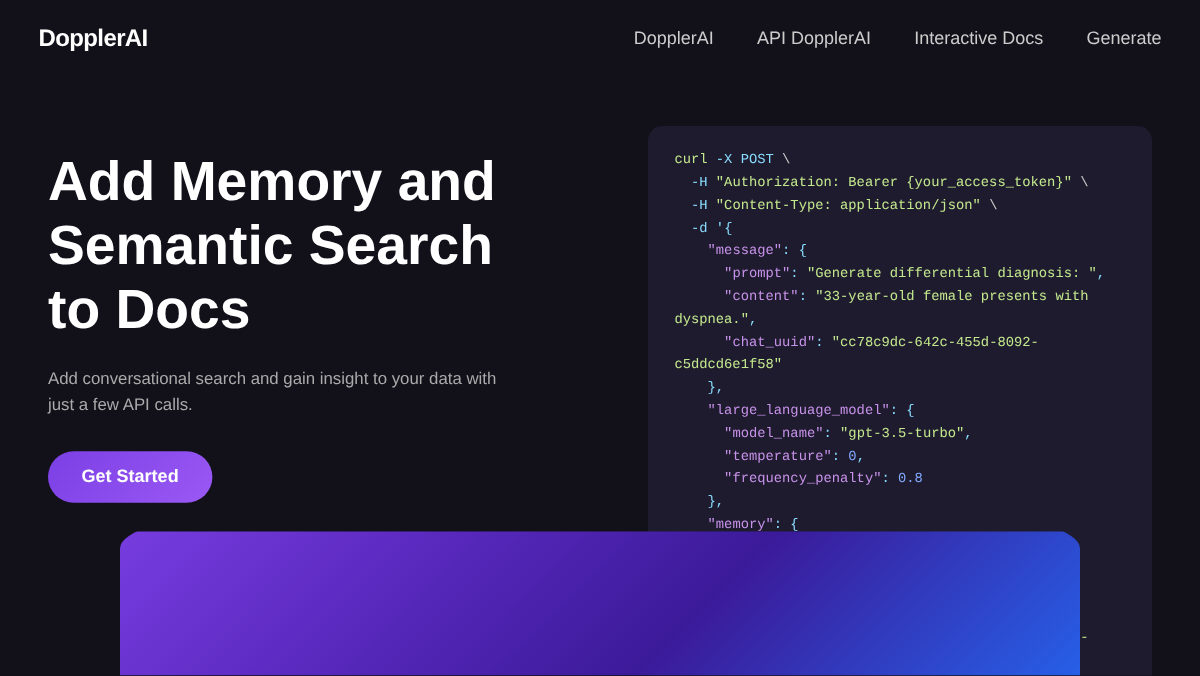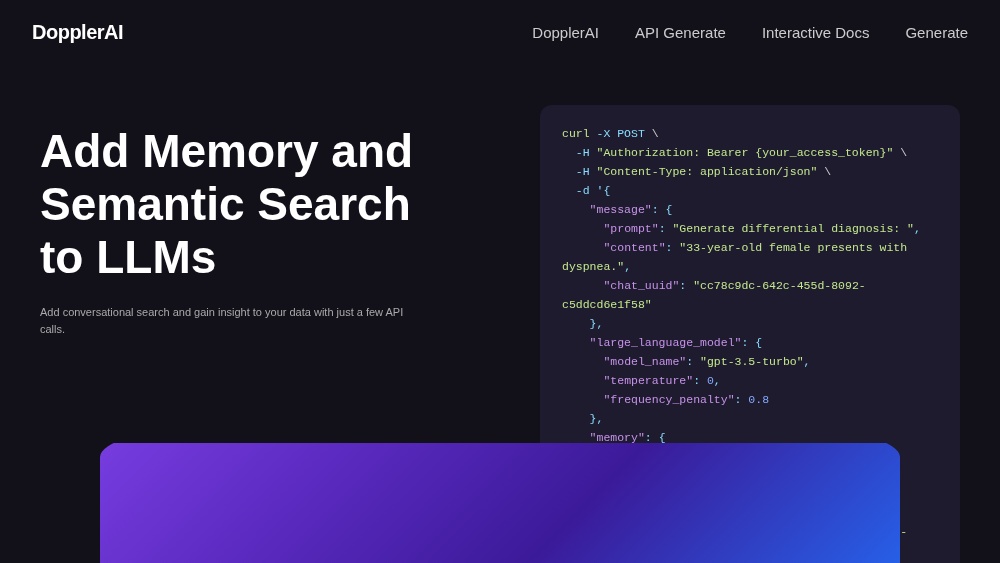--- a/index.html
+++ b/index.html
@@ -64,21 +64,21 @@
       padding-top: 20px;
     }
     .hero-title {
       font-size: 46px;
       font-weight: 700;
       line-height: 1.15;
       color: #ffffff;
       margin-bottom: 20px;
     }
     .hero-subtitle {
-      font-size: 11px;
+      font-size: 14px;
       color: #aaaaaa;
       line-height: 1.6;
       margin-bottom: 28px;
     }
     .get-started-btn {
       background: linear-gradient(135deg, #7b3fe4, #9b59f5);
       color: #fff;
       border: none;
       border-radius: 24px;
       padding: 13px 28px;
@@ -126,30 +126,31 @@
       border-radius: 50% 50% 0 0 / 30% 30% 0 0;
     }
   </style>
 </head>
 <body>
 
 <nav>
   <span class="logo">DopplerAI</span>
   <div class="nav-links">
     <a class="nav-link">DopplerAI</a>
-    <a class="nav-link">API Generate</a>
+    <a class="nav-link">API DopplerAI</a>
     <a class="nav-link">Interactive Docs</a>
     <a class="nav-link">Generate</a>
   </div>
 </nav>
 
 <div class="hero">
   <div class="hero-left">
-    <h1 class="hero-title">Add Memory and Semantic Search to LLMs</h1>
+    <h1 class="hero-title">Add Memory and Semantic Search to Docs</h1>
     <p class="hero-subtitle">Add conversational search and gain insight to your data with just a few API calls.</p>
+    <button class="get-started-btn">Get Started</button>
   </div>
 
   <div class="code-panel">
     <div>
       <span class="cmd">curl</span> <span class="flag">-X POST</span> \<br>
       &nbsp;&nbsp;<span class="flag">-H</span> <span class="s">"Authorization: Bearer {your_access_token}"</span> \<br>
       &nbsp;&nbsp;<span class="flag">-H</span> <span class="s">"Content-Type: application/json"</span> \<br>
       &nbsp;&nbsp;<span class="flag">-d</span> <span class="p">'</span><span class="p">{</span><br>
       &nbsp;&nbsp;&nbsp;&nbsp;<span class="k">"message"</span><span class="p">:</span> <span class="p">{</span><br>
       &nbsp;&nbsp;&nbsp;&nbsp;&nbsp;&nbsp;<span class="k">"prompt"</span><span class="p">:</span> <span class="s">"Generate differential diagnosis: "</span><span class="p">,</span><br>

